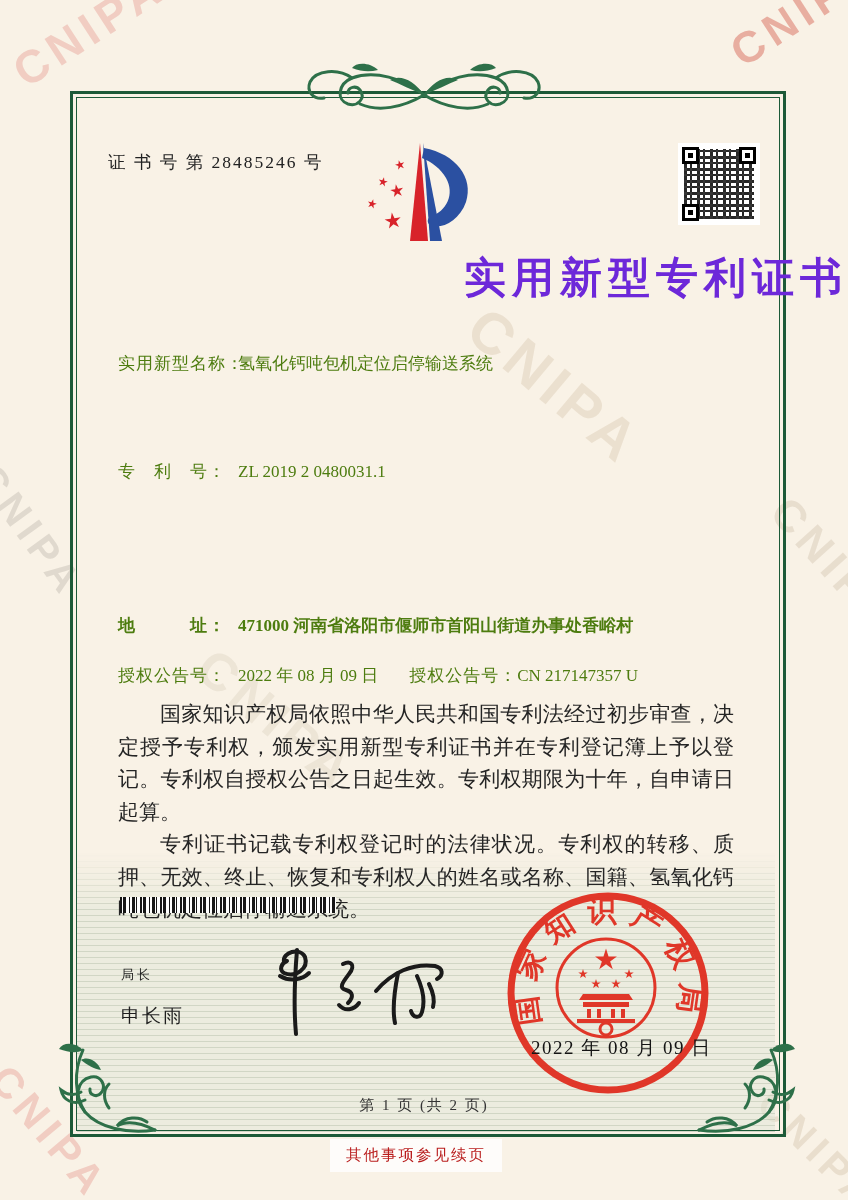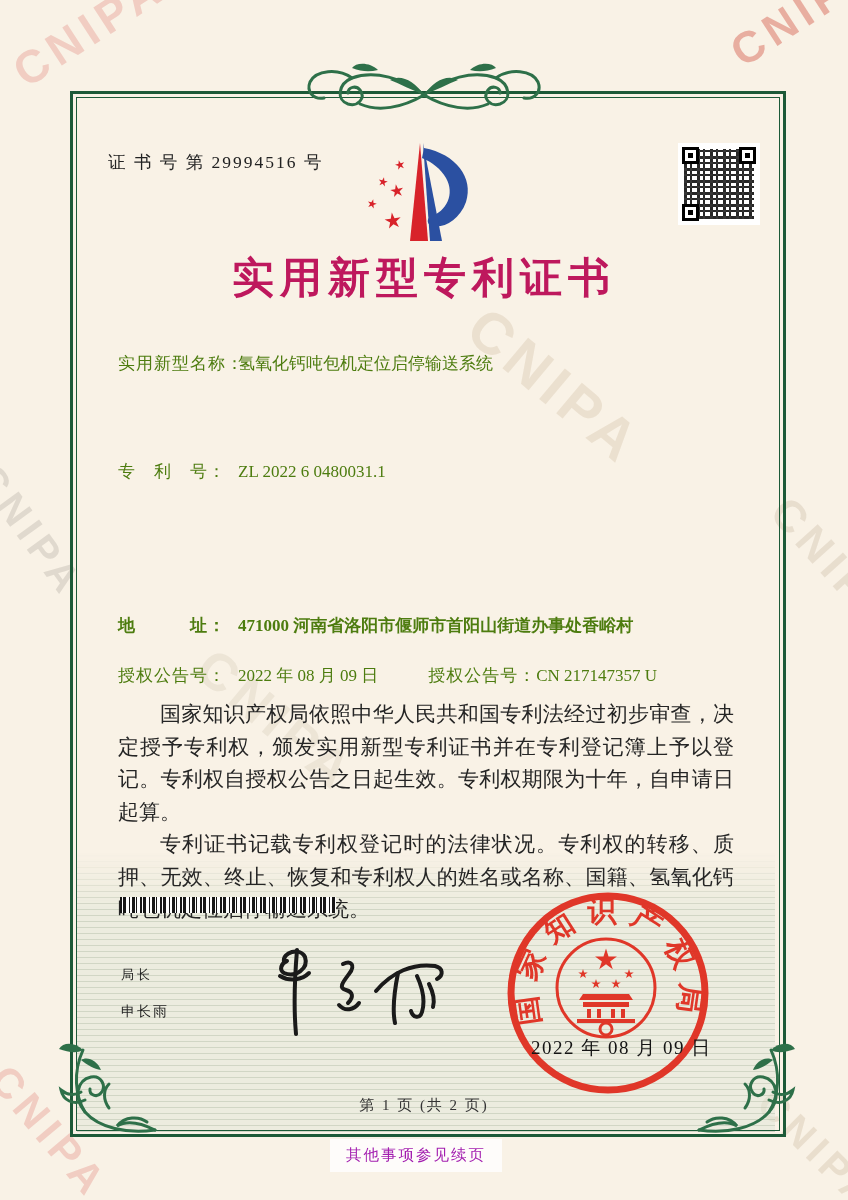--- a/index.html
+++ b/index.html
@@ -38,44 +38,44 @@
   .qr{position:absolute;left:678px;top:143px;width:82px;height:82px;background:#fff;}
   .qr-grid{position:absolute;left:6px;top:6px;width:70px;height:70px;
     background-image:
       repeating-linear-gradient(90deg,#111 0 3px,transparent 3px 6px,#111 6px 8px,transparent 8px 13px),
       repeating-linear-gradient(0deg,#111 0 3px,transparent 3px 7px,#111 7px 9px,transparent 9px 12px);
     background-blend-mode:screen;opacity:0.9;}
   .finder{position:absolute;width:17px;height:17px;background:#fff;border:3px solid #000;box-sizing:border-box;}
   .finder::after{content:"";position:absolute;left:3px;top:3px;width:5px;height:5px;background:#000;}
   .f-tl{left:4px;top:4px;} .f-tr{right:4px;top:4px;} .f-bl{left:4px;bottom:4px;}
 
-  .title{position:absolute;left:0;right:0;top:250px;text-align:center;font-size:42px;font-weight:bold;letter-spacing:6px;color:#be185d;}
+  .title{position:absolute;left:0;right:0;top:250px;text-align:right;font-size:42px;font-weight:bold;letter-spacing:6px;color:#6d28d9;}
 
   .field{position:absolute;left:118px;font-size:17px;white-space:nowrap;color:#4d7c0f;}
   .field .lb{display:inline-block;width:120px;letter-spacing:1px;}
   .f1{top:352px;} .f2{top:408px;} .f3{top:460px;} .f4{top:511px;} .f5{top:562px;} .f6{top:614px;font-weight:bold;} .f7{top:664px;}
-  .pair2{margin-left:50px;}
+  .pair2{margin-left:31px;}
   .pair2 .lb2{letter-spacing:1px;}
 
   .paras{position:absolute;left:118px;top:698px;width:616px;font-size:21px;line-height:1.55;color:#252525;text-align:justify;}
   .paras p{margin:0;text-indent:2em;}
 
   .barcode{position:absolute;left:120px;top:897px;width:216px;height:16px;
     background:repeating-linear-gradient(90deg,#151515 0 2px,#fdfdfd 2px 3px,#151515 3px 6px,#fdfdfd 6px 9px,#151515 9px 10px,#fdfdfd 10px 12px,#151515 12px 15px,#fdfdfd 15px 16px,#151515 16px 17px,#fdfdfd 17px 20px);}
 
   .officer-title{position:absolute;left:121px;top:966px;font-size:13px;letter-spacing:3px;}
-  .officer-name{position:absolute;left:121px;top:1003px;font-size:14px;letter-spacing:2px;}
+  .officer-name{position:absolute;left:121px;top:1003px;font-size:19px;letter-spacing:2px;}
   .signature{position:absolute;left:242px;top:944px;}
 
   .seal{position:absolute;left:503px;top:888px;opacity:0.93;}
   .seal-date{position:absolute;left:531px;top:1035px;font-size:19px;letter-spacing:1.5px;color:#141414;z-index:3;}
 
   .page-no{position:absolute;left:0;right:0;top:1096px;text-align:center;font-size:15px;letter-spacing:2px;color:#333;}
   .note-box{position:absolute;left:330px;top:1139px;background:rgba(255,255,255,0.78);padding:6px 16px;}
-  .note-box span{font-size:15.5px;letter-spacing:2px;color:#a21caf;}
+  .note-box span{font-size:15.5px;letter-spacing:2px;color:#b91c1c;}
 </style>
 </head>
 <body>
 
 <div class="page">
 
   <div class="wm wm-tl">CNIPA</div>
   <div class="wm wm-tr">CNIPA</div>
   <div class="wm wm-lm">CNIPA</div>
   <div class="wm wm-rm">CNIPA</div>
@@ -129,21 +129,21 @@
         <path d="M100,88 C84,80 72,78 62,84 C70,74 84,74 92,80"></path>
         <path d="M54,66 C48,58 48,48 54,42"></path>
       </g>
       <g fill="#2e7049" stroke="none">
         <path d="M28,8 C20,0 8,0 4,7 C13,10 21,12 28,8 Z"></path>
         <path d="M46,28 C42,18 32,14 26,18 C32,23 39,27 46,28 Z"></path>
       </g>
     </g>
   </svg>
 
-  <div class="cert-no">证 书 号 第 29994516 号</div>
+  <div class="cert-no">证 书 号 第 28485246 号</div>
 
   <svg class="logo" width="122" height="112" viewBox="0 0 122 112">
     <path d="M64,8 C96,14 114,38 106,62 C99,82 80,90 70,85 C67,83 67,79 70,77 C87,71 95,54 86,38 C81,29 72,22 62,18 Z" fill="#2b50a1"></path>
     <polygon points="63,3 82,101 70,101" fill="#2b50a1"></polygon>
     <polygon points="60,3 68,101 50,101" fill="#d8232a"></polygon>
     <g fill="#d8232a">
       <polygon points="0,-10 2.2,-3.1 9.5,-3.1 3.6,1.2 5.9,8.1 0,3.8 -5.9,8.1 -3.6,1.2 -9.5,-3.1 -2.2,-3.1" transform="translate(40,25) scale(0.5) rotate(-15)"></polygon>
       <polygon points="0,-10 2.2,-3.1 9.5,-3.1 3.6,1.2 5.9,8.1 0,3.8 -5.9,8.1 -3.6,1.2 -9.5,-3.1 -2.2,-3.1" transform="translate(23,42) scale(0.48) rotate(12)"></polygon>
       <polygon points="0,-10 2.2,-3.1 9.5,-3.1 3.6,1.2 5.9,8.1 0,3.8 -5.9,8.1 -3.6,1.2 -9.5,-3.1 -2.2,-3.1" transform="translate(37,51) scale(0.68) rotate(-10)"></polygon>
       <polygon points="0,-10 2.2,-3.1 9.5,-3.1 3.6,1.2 5.9,8.1 0,3.8 -5.9,8.1 -3.6,1.2 -9.5,-3.1 -2.2,-3.1" transform="translate(12,64) scale(0.48) rotate(15)"></polygon>
@@ -157,21 +157,21 @@
     <div class="finder f-tr"></div>
     <div class="finder f-bl"></div>
   </div>
 
   <div class="title">实用新型专利证书</div>
 
   <div class="field f1">
     <span class="lb">实用新型名称：</span><span>氢氧化钙吨包机定位启停输送系统</span>
   </div>
   <div class="field f3">
-    <span class="lb">专　利　号：</span><span>ZL 2022 6 0480031.1</span>
+    <span class="lb">专　利　号：</span><span>ZL 2019 2 0480031.1</span>
   </div>
   <div class="field f6">
     <span class="lb">地　　　址：</span><span>471000 河南省洛阳市偃师市首阳山街道办事处香峪村</span>
   </div>
   <div class="field f7">
     <span class="lb">授权公告号：</span><span>2022 年 08 月 09 日</span><span class="pair2"><span class="lb2">授权公告号：</span><span>CN 217147357 U</span></span>
   </div>
 
   <div class="paras">
     <p>国家知识产权局依照中华人民共和国专利法经过初步审查，决定授予专利权，颁发实用新型专利证书并在专利登记簿上予以登记。专利权自授权公告之日起生效。专利权期限为十年，自申请日起算。</p>

